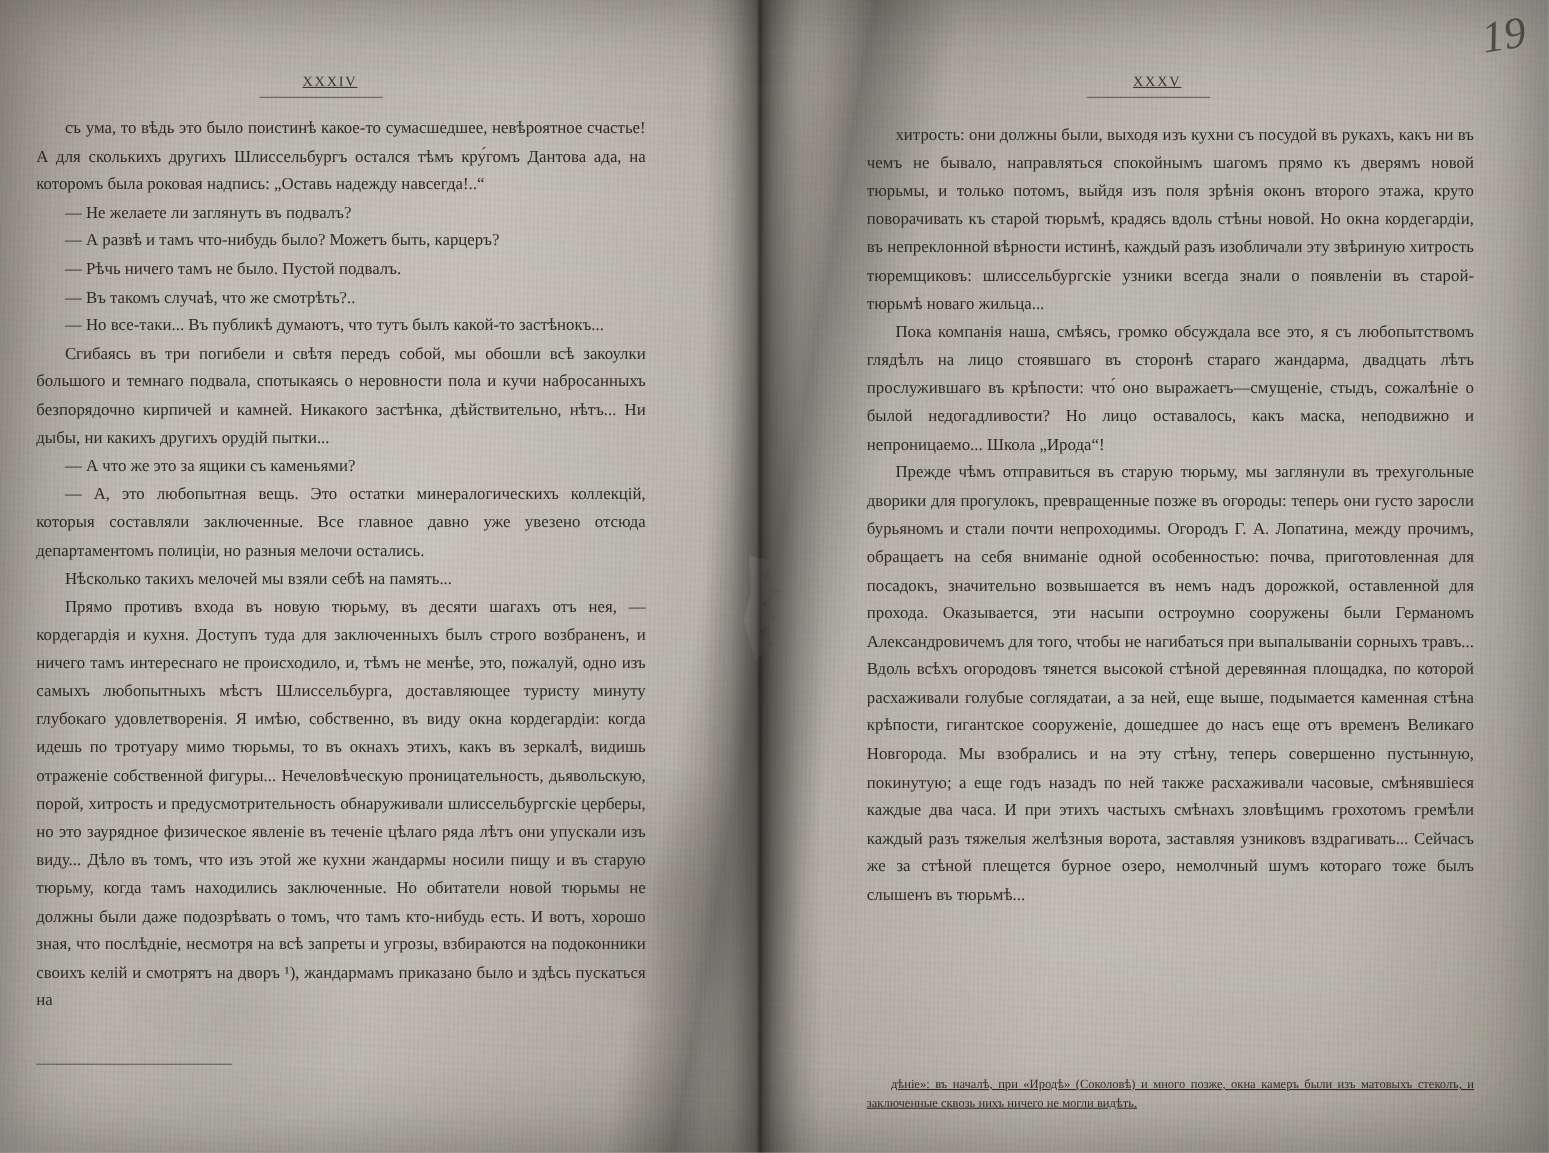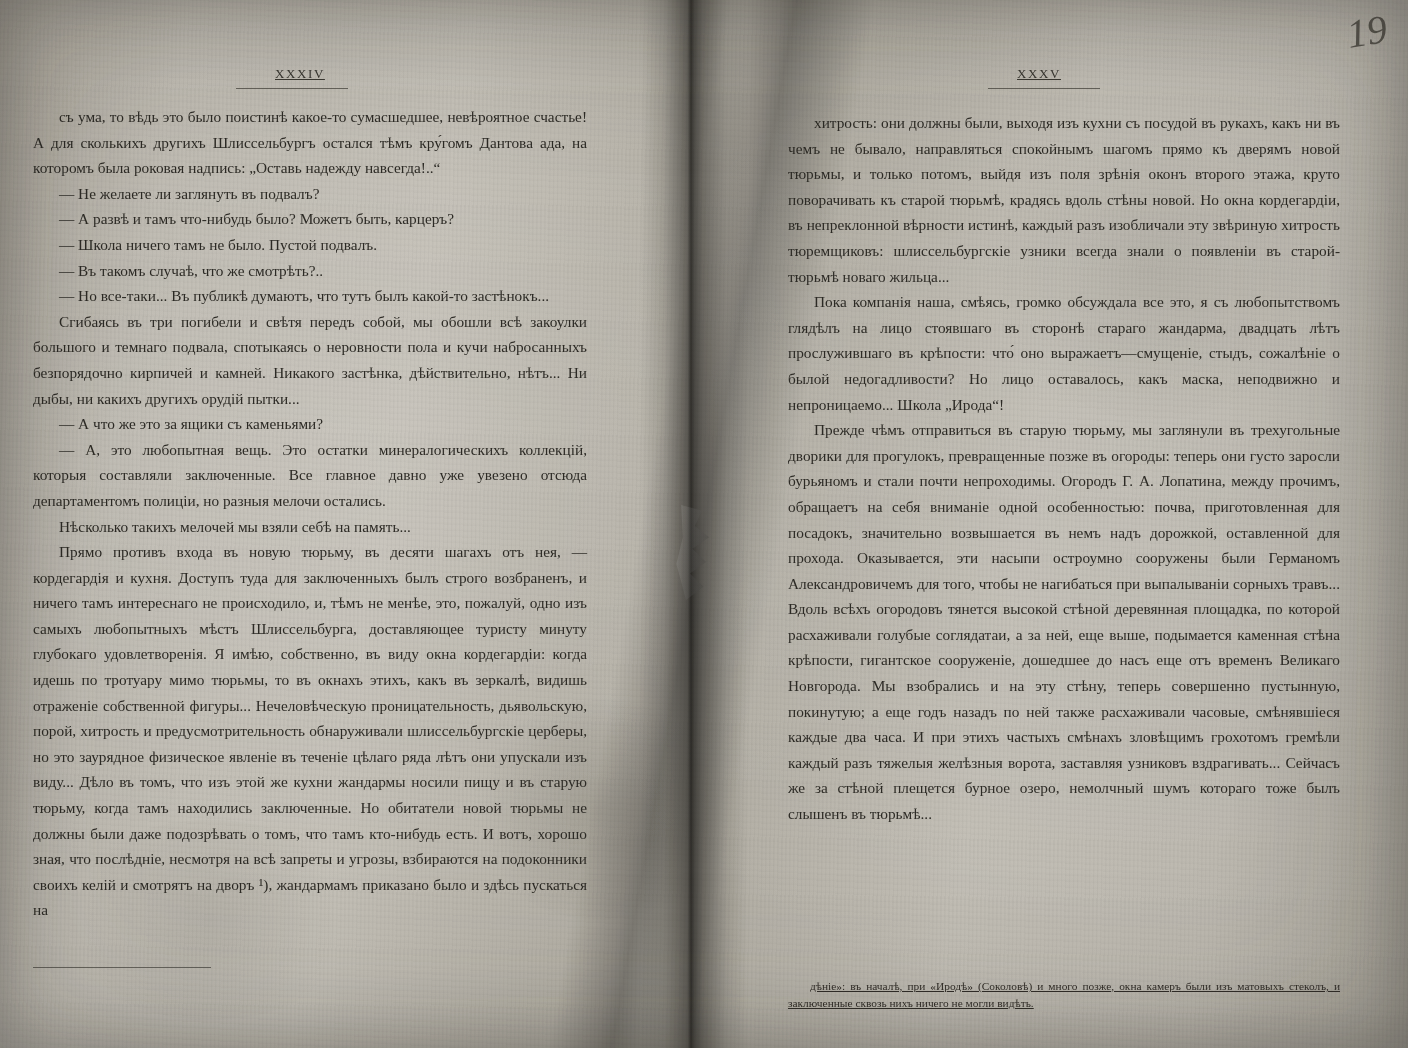--- a/index.html
+++ b/index.html
@@ -100,21 +100,21 @@
   .folio {
     position: absolute;
     top: 66px;
     font-size: 13px;
     letter-spacing: 1.6px;
     color: #3a3832;
     font-family: "Liberation Serif", serif;
     text-decoration: underline;
   }
   .folio-left  { left: 275px; }
-  .folio-right { left: 269px; }
+  .folio-right { left: 282px; }
 
   .rule {
     position: absolute;
     height: 1px;
     background: rgba(45,43,38,0.62);
   }
   .rule-left  { top: 88px; left: 236px;  width: 112px; }
   .rule-right { top: 88px; left: 240px;  width: 112px; }
 
   .bodytext {
@@ -188,21 +188,21 @@
   <div class="blotch b3"></div>
 
   <div class="page-col col-left">
     <div class="folio folio-left">XXXIV</div>
     <div class="rule rule-left"></div>
 
     <div class="bodytext body-left">
       <p class="indent">съ ума, то вѣдь это было поистинѣ какое-то сумасшедшее, невѣроятное счастье! А для сколькихъ другихъ Шлиссельбургъ остался тѣмъ кру́гомъ Дантова ада, на которомъ была роковая надпись: „Оставь надежду навсегда!..“</p>
       <p class="dash">— Не желаете ли заглянуть въ подвалъ?</p>
       <p class="dash">— А развѣ и тамъ что-нибудь было? Можетъ быть, карцеръ?</p>
-      <p class="dash">— Школа ничего тамъ не было. Пустой подвалъ.</p>
+      <p class="dash">— Рѣчь ничего тамъ не было. Пустой подвалъ.</p>
       <p class="dash">— Въ такомъ случаѣ, что же смотрѣть?..</p>
       <p class="dash">— Но все-таки... Въ публикѣ думаютъ, что тутъ былъ какой-то застѣнокъ...</p>
       <p class="indent">Сгибаясь въ три погибели и свѣтя передъ собой, мы обошли всѣ закоулки большого и темнаго подвала, спотыкаясь о неровности пола и кучи набросанныхъ безпорядочно кирпичей и камней. Никакого застѣнка, дѣйствительно, нѣтъ... Ни дыбы, ни какихъ другихъ орудій пытки...</p>
       <p class="dash">— А что же это за ящики съ каменьями?</p>
       <p class="dash">— А, это любопытная вещь. Это остатки минералогическихъ коллекцій, которыя составляли заключенные. Все главное давно уже увезено отсюда департаментомъ полиціи, но разныя мелочи остались.</p>
       <p class="indent">Нѣсколько такихъ мелочей мы взяли себѣ на память...</p>
       <p class="indent">Прямо противъ входа въ новую тюрьму, въ десяти шагахъ отъ нея, — кордегардія и кухня. Доступъ туда для заключенныхъ былъ строго возбраненъ, и ничего тамъ интереснаго не происходило, и, тѣмъ не менѣе, это, пожалуй, одно изъ самыхъ любопытныхъ мѣстъ Шлиссельбурга, доставляющее туристу минуту глубокаго удовлетворенія. Я имѣю, собственно, въ виду окна кордегардіи: когда идешь по тротуару мимо тюрьмы, то въ окнахъ этихъ, какъ въ зеркалѣ, видишь отраженіе собственной фигуры... Нечеловѣческую проницательность, дьявольскую, порой, хитрость и предусмотрительность обнаруживали шлиссельбургскіе церберы, но это заурядное физическое явленіе въ теченіе цѣлаго ряда лѣтъ они упускали изъ виду... Дѣло въ томъ, что изъ этой же кухни жандармы носили пищу и въ старую тюрьму, когда тамъ находились заключенные. Но обитатели новой тюрьмы не должны были даже подозрѣвать о томъ, что тамъ кто-нибудь есть. И вотъ, хорошо зная, что послѣдніе, несмотря на всѣ запреты и угрозы, взбираются на подоконники своихъ келій и смотрятъ на дворъ ¹), жандармамъ приказано было и здѣсь пускаться на</p>
     </div>
 
     <div class="fn-rule fn-rule-left"></div>

